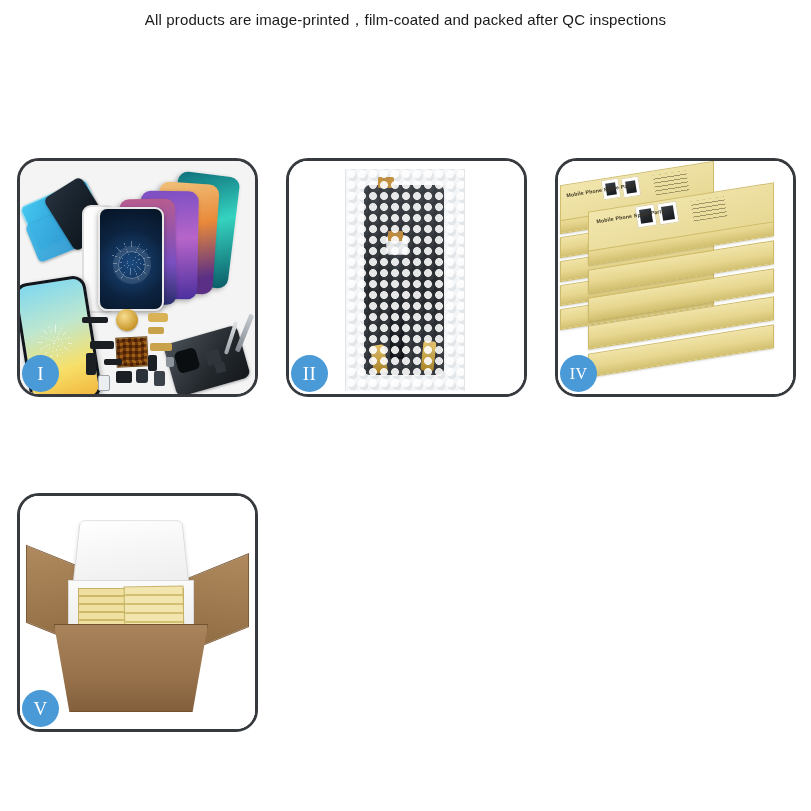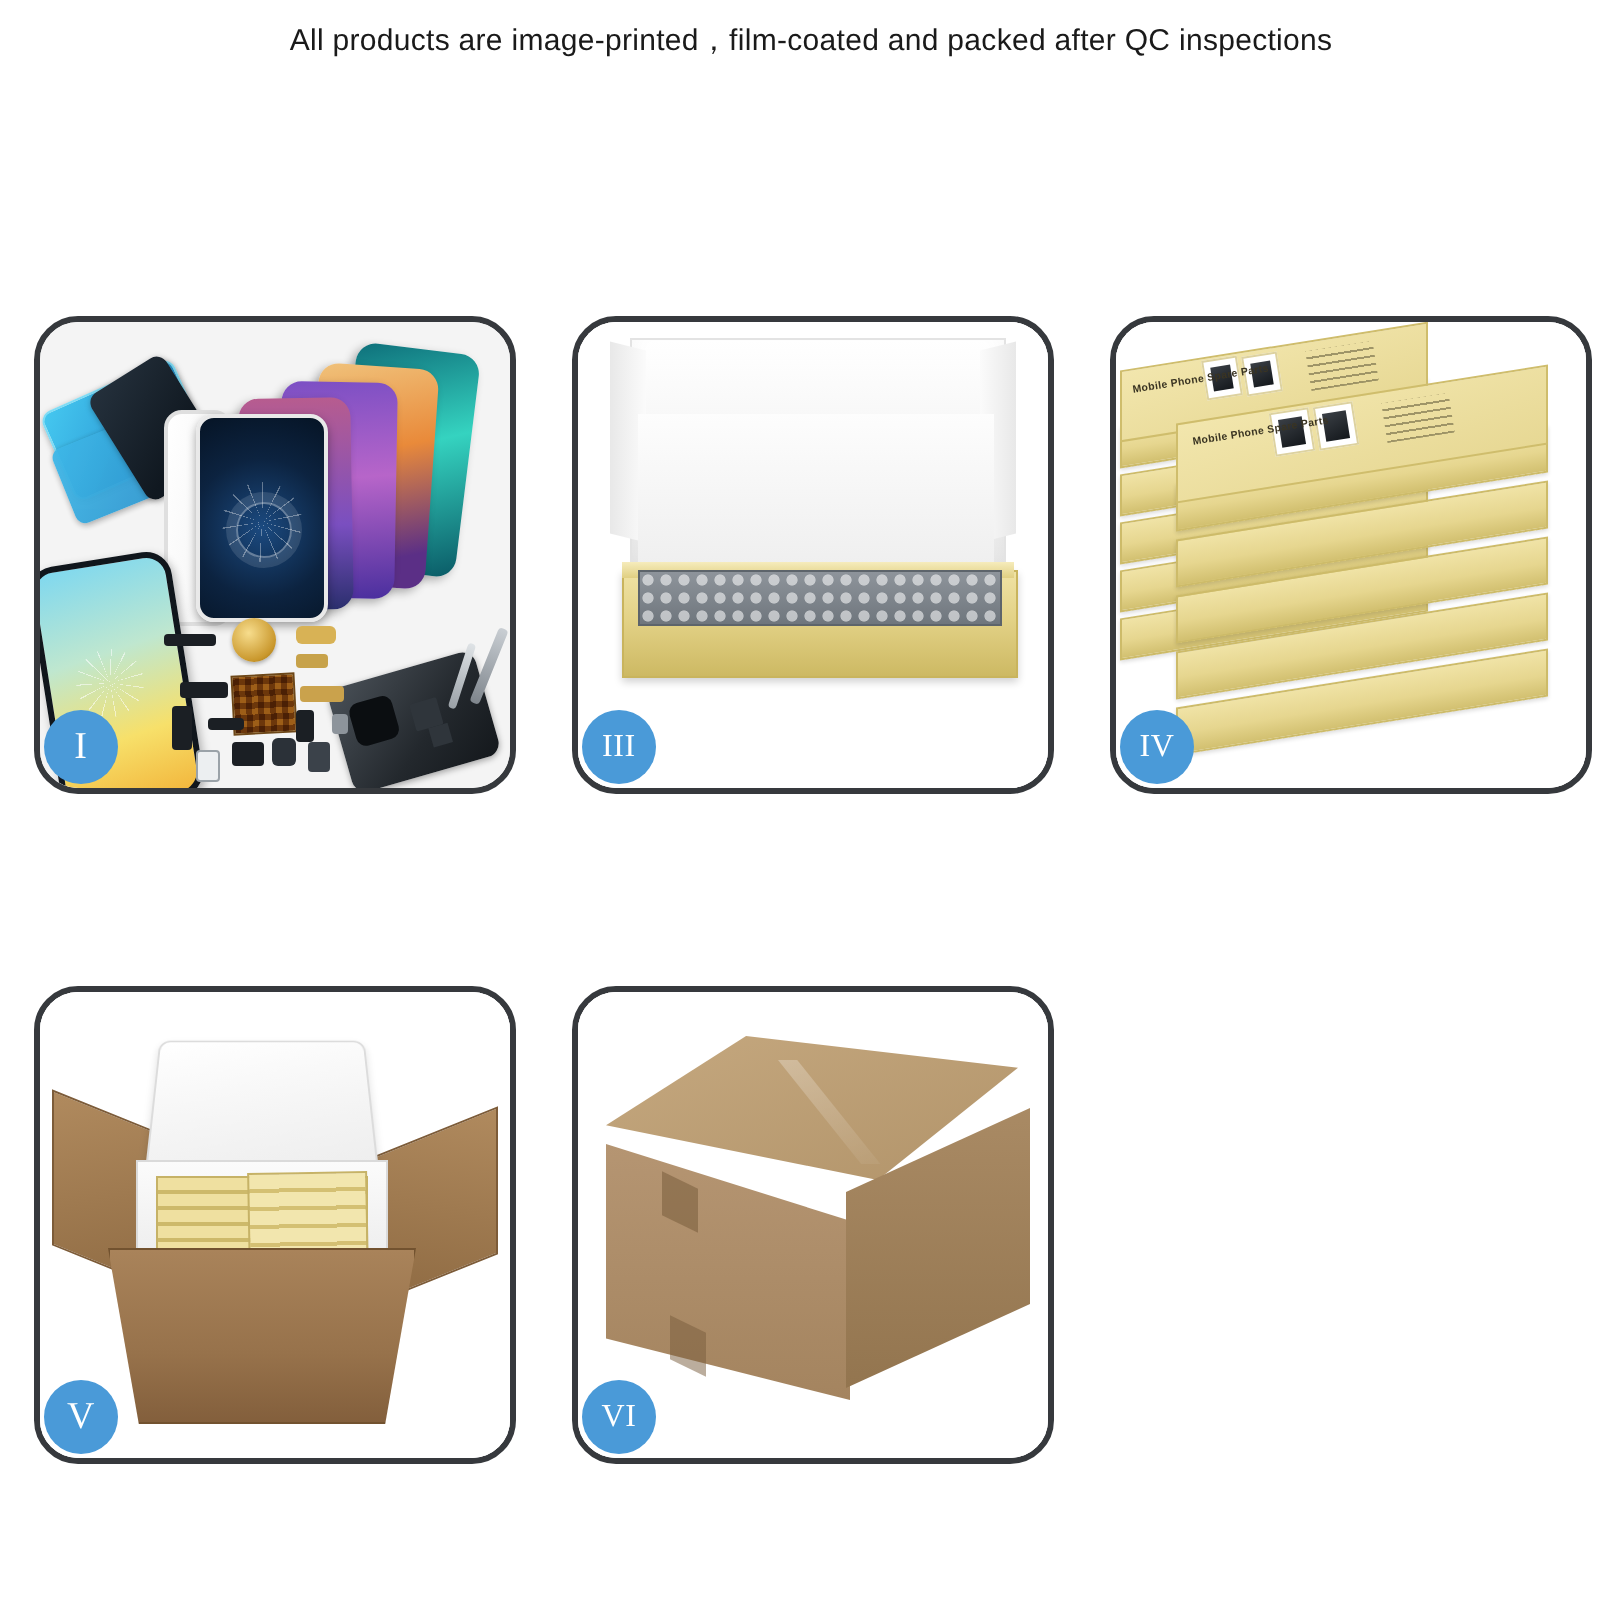--- a/index.html
+++ b/index.html
@@ -551,35 +551,39 @@
           <div class="part p11"></div>
           <div class="part p12"></div>
           <div class="part p13"></div>
           <div class="tool"></div>
           <div class="tool2"></div>
         </div>
       </div>
       <div class="badge">I</div>
     </div>
 
-
     <div class="card">
       <div class="card-inner">
-        <div class="s3">
-          <div class="lid3"></div>
-          <div class="lid3-flapL"></div>
-          <div class="lid3-flapR"></div>
-          <div class="foam3"></div>
-          <div class="tray3"></div>
-          <div class="tray3-lip"></div>
-          <div class="tray3-inner"></div>
+        <div class="bubble-bg">
+          <div class="bubble-pack">
+            <div class="screen-part"></div>
+            <div class="tape1"></div>
+            <div class="flex-cable"></div>
+            <div class="connector"></div>
+            <div class="tape2"></div>
+            <div class="gold1"></div>
+            <div class="gold2"></div>
+            <div class="bubbles2"></div>
+            <div class="bubbles"></div>
+          </div>
         </div>
       </div>
-      <div class="badge wide">III</div>
+      <div class="badge">II</div>
     </div>
+
 
     <div class="card">
       <div class="card-inner">
         <div class="s4">
           <div class="stackbox r5"></div>
           <div class="stackbox r4"></div>
           <div class="stackbox r3"></div>
           <div class="stackbox r2"></div>
           <div class="stackbox r1"></div>
           <div class="toplabel lab-rear"></div>
@@ -619,28 +623,15 @@
           <div class="foamlid5"></div>
           <div class="foambox5"></div>
           <div class="contents5"></div>
           <div class="contents5b"></div>
           <div class="carton5"></div>
         </div>
       </div>
       <div class="badge">V</div>
     </div>
 
-    <div class="card">
-      <div class="card-inner">
-        <div class="s6">
-          <div class="box6-top"></div>
-          <div class="box6-left"></div>
-          <div class="box6-right"></div>
-          <div class="seam6"></div>
-          <div class="tape6a"></div>
-          <div class="tape6b"></div>
-        </div>
-      </div>
-      <div class="badge wide">VI</div>
-    </div>
 
   </div>
 </div>
 
 </body></html>

